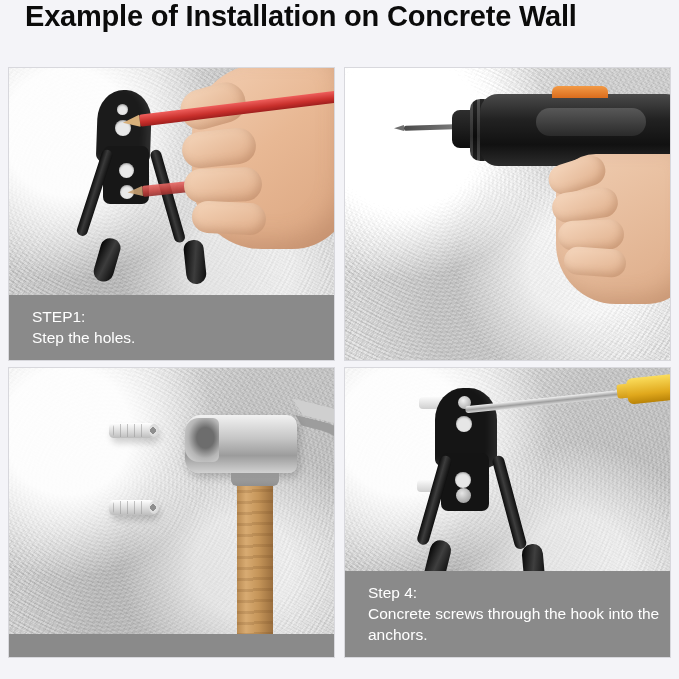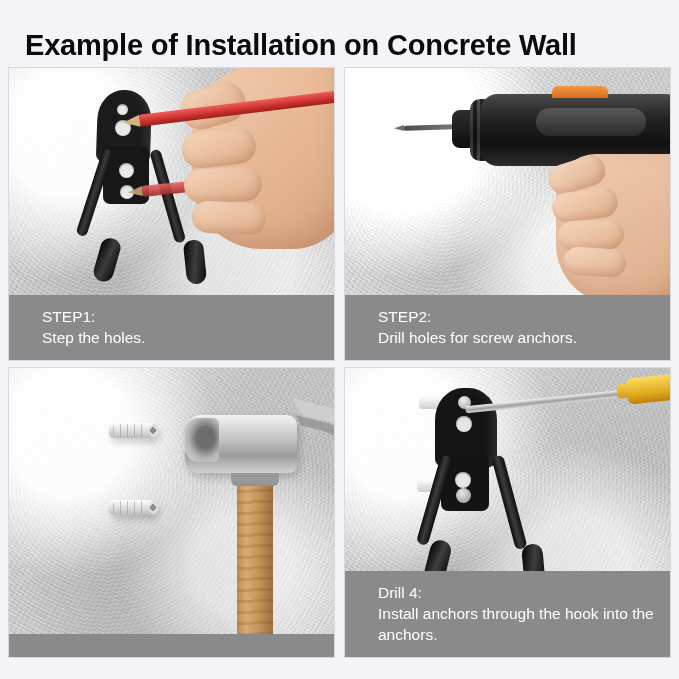--- a/index.html
+++ b/index.html
@@ -20,21 +20,21 @@
     box-sizing: border-box;
   }
 
   
   .title-bar {
     position: absolute;
     left: 0; top: 0;
     width: 679px;
     height: 62px;
     display: flex;
-    align-items: flex-end;
+    align-items: flex-start;
   }
   .title-text {
     margin-left: 25px;
     font-size: 29px;
     font-weight: bold;
     color: #0b0b0b;
     letter-spacing: -0.2px;
     white-space: nowrap;
   }
 
@@ -78,21 +78,21 @@
     background-color: #d7d7d7;
     filter: brightness(1.05);
   }
 
   
   .caption {
     position: absolute;
     left: 0; right: 0; bottom: 0;
     background: #8a8a8a;
     color: #ffffff;
-    padding: 11px 0 12px 33px;
+    padding: 11px 0 12px 23px;
     box-sizing: border-box;
     font-size: 15.5px;
     line-height: 21px;
   }
   .caption .ln { display: block; white-space: pre; }
 
   
   .p1-hook-plate {
     position: absolute;
     left: 88px; top: 22px;
@@ -544,24 +544,20 @@
       <div class="p2-gloss"></div>
       <div class="p2-orange-top"></div>
       <div class="p2-grip"></div>
       <div class="p2-trigger"></div>
       <div class="p2-hand"></div>
       <div class="p2-fing p2-fa"></div>
       <div class="p2-fing p2-fb"></div>
       <div class="p2-fing p2-fc"></div>
       <div class="p2-fing p2-fd"></div>
 
-      <div class="caption">
-        <span class="ln">STEP2:</span>
-        <span class="ln">Drill holes for screw anchors.</span>
-      </div>
     </div>
 
     <div class="panel">
       <div class="wall"></div>
 
       <div class="p3-anchor p3-a1">
           <span class="rib"></span>
         </div>
       <div class="p3-anchor p3-a2">
           <span class="rib"></span>
@@ -597,20 +593,20 @@
 
       <div class="p4-shaft"></div>
       <div class="p4-ferrule"></div>
       <div class="p4-handle"></div>
       <div class="p4-handle-end"></div>
 
       <div class="p4-hand"></div>
       <div class="p4-thumb"></div>
 
       <div class="caption">
-        <span class="ln">Drill 4:</span>
-        <span class="ln">Install anchors through the hook into the
+        <span class="ln">Step 4:</span>
+        <span class="ln">Concrete screws through the hook into the
 anchors.</span>
       </div>
     </div>
 
   </div>
 </div>
 
 </body></html>

